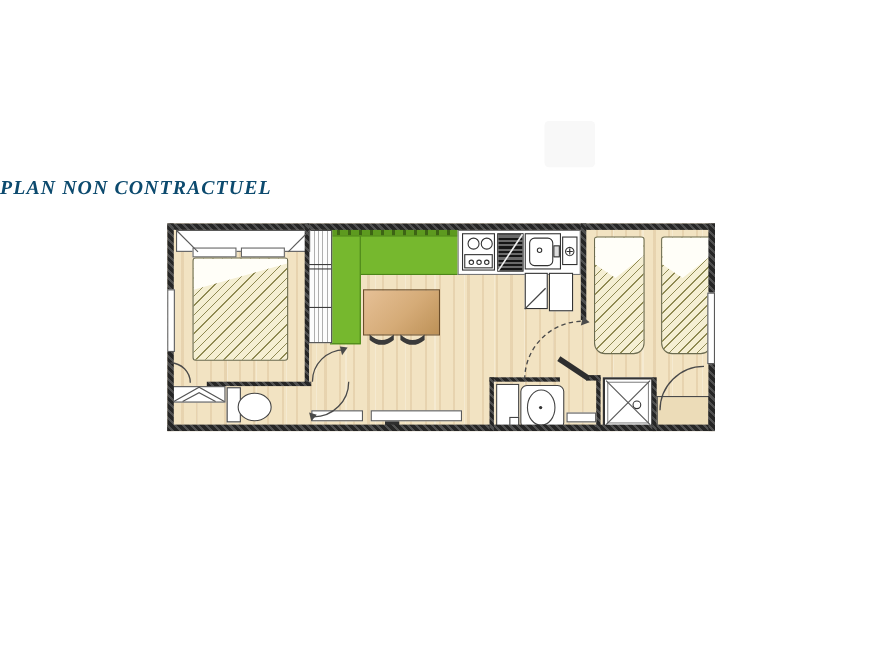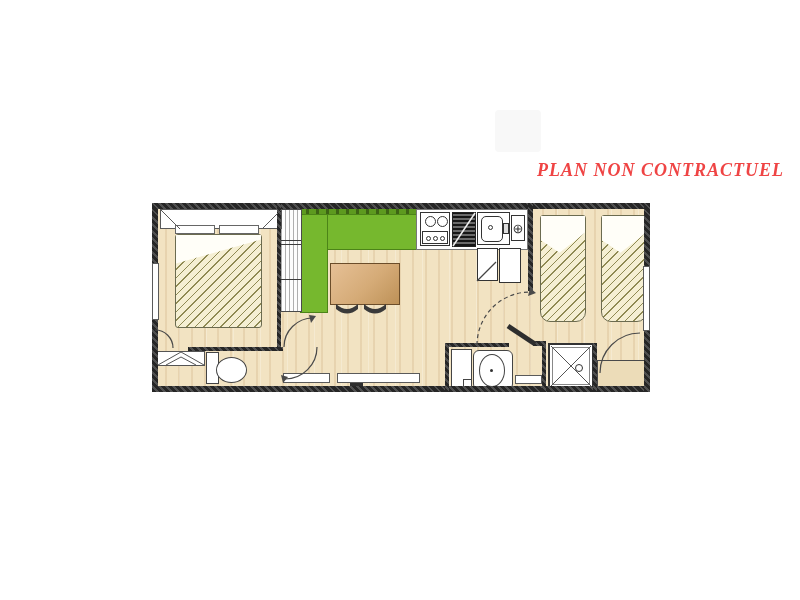--- a/index.html
+++ b/index.html
@@ -1,23 +1,23 @@
 <!DOCTYPE html>
 <html style="--floor: #f2e3c2; --wall: #3a3a3a; --bench_green: #76b82e; --bench_green_dark: #5d9a1f; --bed_hatch_bg: #f5efd3; --hatch_line: #7d783c; --table_light: #e6c096; --table_dark: #bd9157; --fixture_white: #ffffff; --outline: #4a4a4a;"><head>
 <meta charset="utf-8">
 <style>
   html,body{margin:0;padding:0;}
   body{
     width:800px;height:600px;position:relative;background:#ffffff;
     font-family:"Liberation Sans",sans-serif;overflow:hidden;
   }
   .title{
-    position:absolute;left:0;top:160px;width:784px;text-align:right;
+    position:absolute;left:0;top:160px;width:784px;text-align:left;
     font-family:"Liberation Serif",serif;font-style:italic;font-weight:bold;
-    font-size:18px;letter-spacing:1px;color:#ef4444;
+    font-size:18px;letter-spacing:1px;color:#0c4a6e;
   }
   .watermark{
     position:absolute;left:495px;top:110px;width:46px;height:42px;
     background:#f8f8f8;border-radius:4px;
   }
   .plan{
     position:absolute;left:152px;top:203px;width:498px;height:189px;
     background-color:var(--floor,#f2e3c2);
     background-image:
       repeating-linear-gradient(90deg, rgba(188,148,98,.20) 0 2px, rgba(0,0,0,0) 2px 13px),

